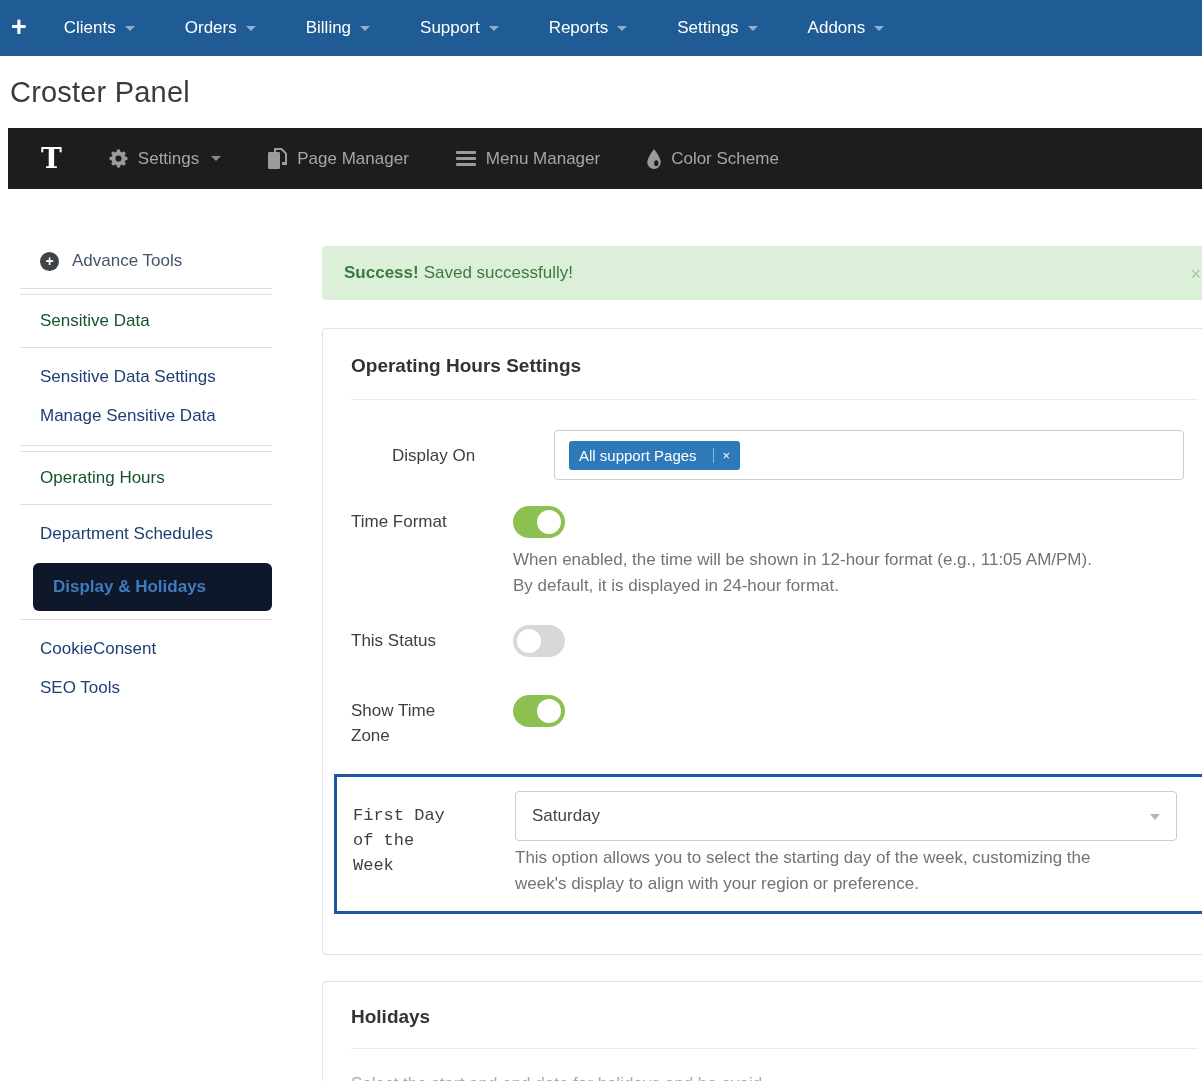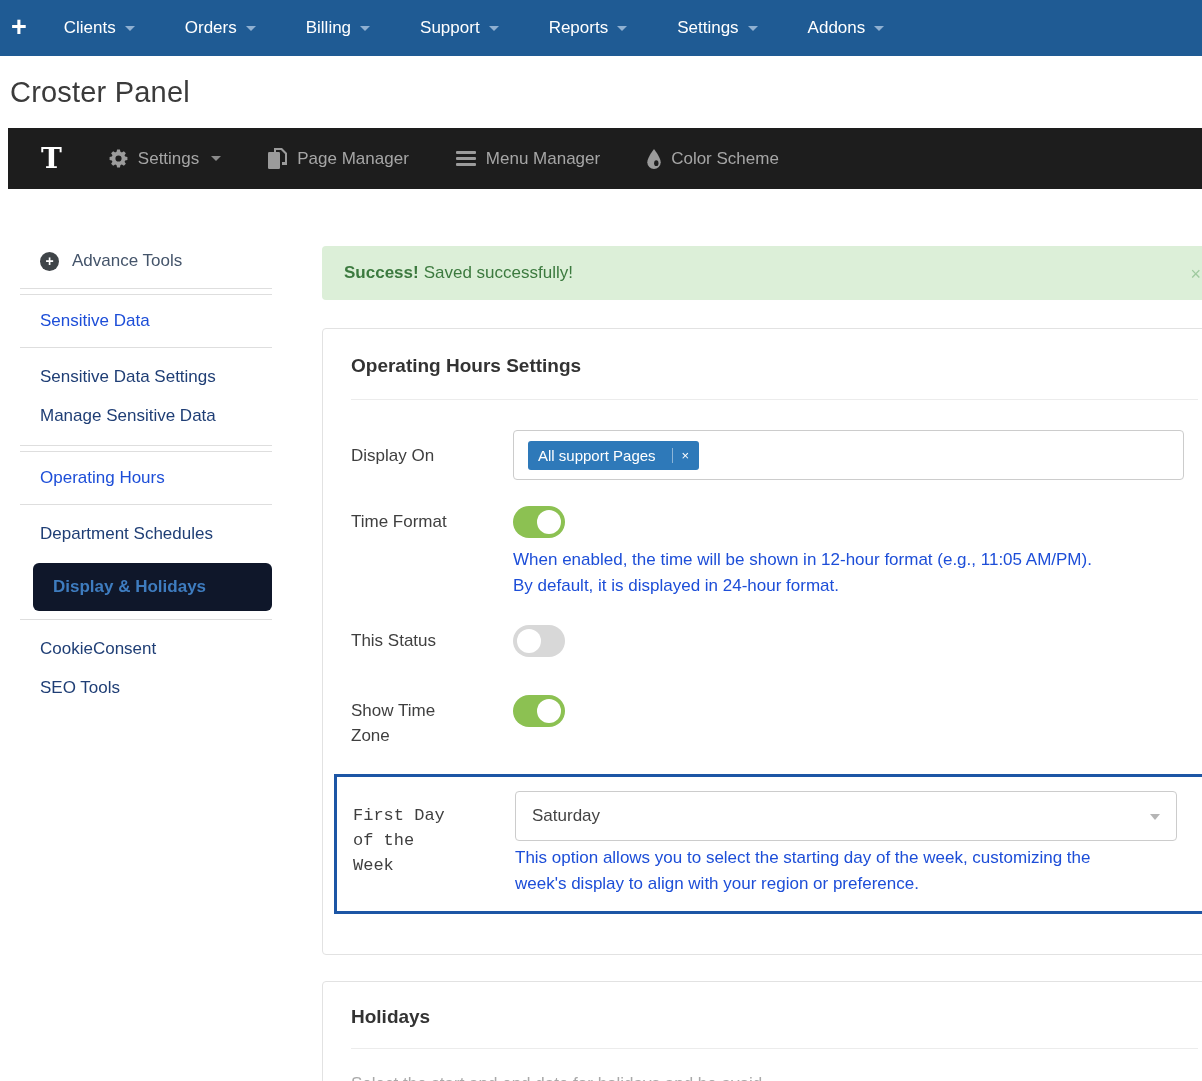--- a/index.html
+++ b/index.html
@@ -29,61 +29,61 @@
   .content { display:flex; align-items:flex-start; }
   .sidebar { width:252px; margin:62px 0 0 20px; font-size:17px; flex:none; }
   .main { width:905px; margin:57px 0 0 50px; flex:none; }
 
   
   .side-adv { display:flex; align-items:center; gap:13px; color:#44546a; padding-left:20px; margin-bottom:17px; cursor:pointer; }
   .plus-circle { width:19px; height:19px; border-radius:50%; background:#3f4448; color:#fff; font-size:14px; font-weight:bold;
                  display:flex; align-items:center; justify-content:center; line-height:1; }
   .hr { border-top:1px solid #dedede; }
   .hr2 { margin-top:5px; }
-  .side-header { color:#1d4ed8; padding-left:20px; margin:16px 0; }
+  .side-header { color:#14532d; padding-left:20px; margin:16px 0; }
   .side-link { color:#1f3e75; padding-left:20px; margin:19px 0; cursor:pointer; }
   .side-active { color:#3e7cbf; font-weight:bold; background:#0f172a; border-radius:6px;
                  margin:12px 0 8px 13px; padding:14px 0 14px 20px; cursor:pointer; }
 
   
   .alert { background:#dcefd8; color:#3c7a3f; border-radius:4px; padding:17px 22px; font-size:17px; position:relative; }
   .alert-title { font-weight:bold; margin-right:5px; }
   .alert-close { position:absolute; right:26px; top:18px; color:#9fca9f; font-size:18px; cursor:pointer; }
 
   
   .card { background:#fff; border:1px solid #e2e2e2; border-radius:4px; padding:26px 28px; }
   .card1 { margin-top:28px; padding-bottom:40px; }
   .card2 { margin-top:26px; padding-top:24px; height:200px; }
   .card-title { font-size:19px; font-weight:bold; color:#333; margin:0; }
   .card-hr { border-top:1px solid #ececec; margin:22px 0 30px; }
   .card2 .card-hr { margin:20px 0 22px; }
 
   
   .frow { display:flex; align-items:flex-start; margin-bottom:26px; }
-  .frow.center { align-items:center; }
+  .frow.center { align-items:center;margin-left:41px; }
   .frow.nomb { margin-bottom:0; }
   .row-hide { margin-bottom:38px; }
   .flabel { width:100px; margin-right:62px; font-size:17px; color:#3f3f3f; line-height:25px; flex:none; }
   .pt { padding-top:3px; }
   .pt2 { padding-top:12px;font-family:Liberation Mono, monospace; }
   .control { flex:1; margin-right:14px; }
 
   .tagbox { border:1px solid #ccc; border-radius:4px; min-height:50px; padding:7px 8px; display:flex; align-items:center; background:#fff; }
   .chip { background:#2e79b9; color:#fff; font-size:15px; border-radius:3px; padding:6px 10px;
           display:inline-flex; align-items:center; gap:16px; margin-left:6px; }
   .chip-x { border-left:1px solid rgba(255,255,255,.45); padding-left:9px; font-size:13px; cursor:pointer; }
 
   .toggle { width:52px; height:32px; border-radius:16px; position:relative; cursor:pointer; }
   .toggle.on { background:#8cc152; }
   .toggle.off { background:#d8d8d8; }
   .knob { position:absolute; top:4px; width:24px; height:24px; border-radius:50%; background:#fff; }
   .on .knob { right:4px; }
   .off .knob { left:4px; }
 
-  .help { color:#1d4ed8; font-size:17px; line-height:26px; margin-top:9px; }
+  .help { color:#737373; font-size:17px; line-height:26px; margin-top:9px; }
 
   .focus-frame { border:3px solid #1d56a5; margin:0 -9px 0 -17px; padding:14px 13px 14px 16px; }
   .selectbox { border:1px solid #ccc; border-radius:4px; height:50px; display:flex; align-items:center;
                padding:0 16px; font-size:17px; color:#444; position:relative; background:#fff; cursor:pointer; }
   .select-caret { position:absolute; right:16px; top:22px; width:0; height:0;
                   border-left:5px solid transparent; border-right:5px solid transparent; border-top:6px solid #b5b5b5; }
   .focus-frame .help { margin-top:4px; }
 
   .partial { color:#a9a9a9; font-size:17px; line-height:26px; }
 </style>

